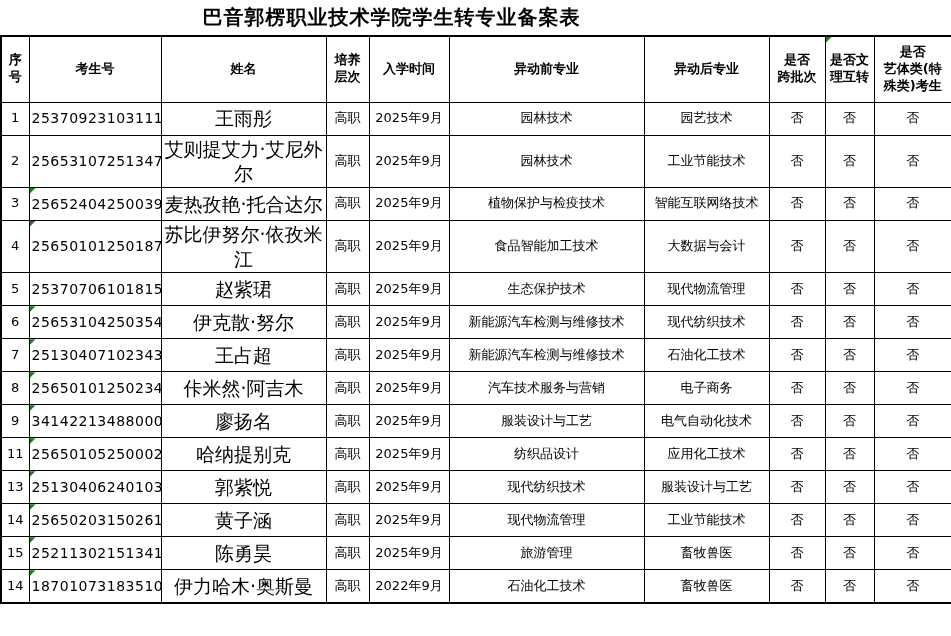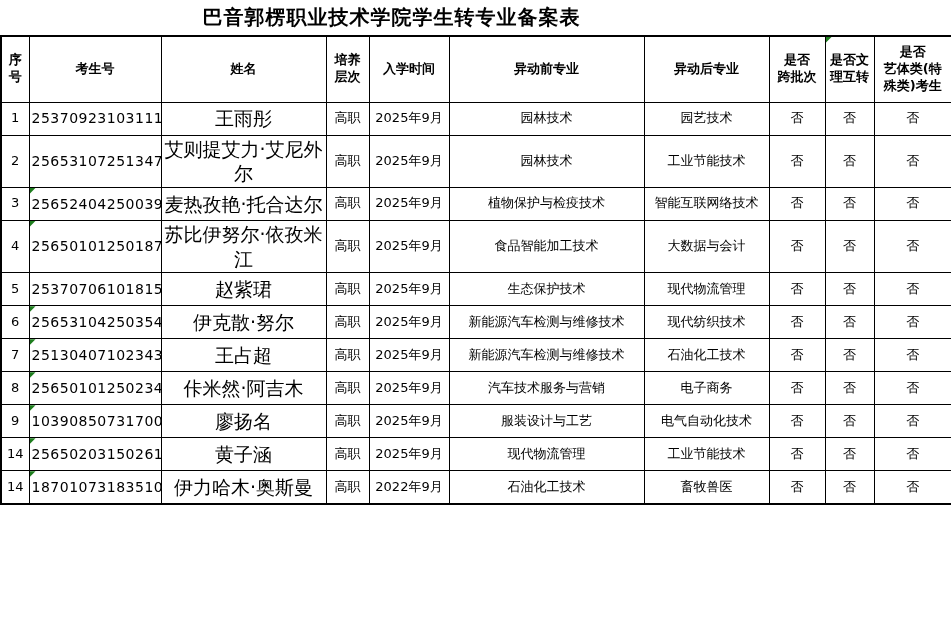--- a/index.html
+++ b/index.html
@@ -176,38 +176,74 @@
     <td>高职</td>
     <td>2025年9月</td>
     <td>汽车技术服务与营销</td>
     <td>电子商务</td>
     <td>否</td>
     <td>否</td>
     <td>否</td>
   </tr>
         <tr>
     <td>9</td>
-    <td class="num flagged">10390850731700</td>
+    <td class="num flagged">34142213488000</td>
     <td class="name">廖扬名</td>
     <td>高职</td>
     <td>2025年9月</td>
     <td>服装设计与工艺</td>
     <td>电气自动化技术</td>
+    <td>否</td>
+    <td>否</td>
+    <td>否</td>
+  </tr>
+        <tr>
+    <td>11</td>
+    <td class="num flagged">25650105250002</td>
+    <td class="name">哈纳提别克</td>
+    <td>高职</td>
+    <td>2025年9月</td>
+    <td>纺织品设计</td>
+    <td>应用化工技术</td>
+    <td>否</td>
+    <td>否</td>
+    <td>否</td>
+  </tr>
+        <tr>
+    <td>13</td>
+    <td class="num flagged">25130406240103</td>
+    <td class="name">郭紫悦</td>
+    <td>高职</td>
+    <td>2025年9月</td>
+    <td>现代纺织技术</td>
+    <td>服装设计与工艺</td>
     <td>否</td>
     <td>否</td>
     <td>否</td>
   </tr>
         <tr>
     <td>14</td>
     <td class="num flagged">25650203150261</td>
     <td class="name">黄子涵</td>
     <td>高职</td>
     <td>2025年9月</td>
     <td>现代物流管理</td>
     <td>工业节能技术</td>
+    <td>否</td>
+    <td>否</td>
+    <td>否</td>
+  </tr>
+        <tr>
+    <td>15</td>
+    <td class="num flagged">25211302151341</td>
+    <td class="name">陈勇昊</td>
+    <td>高职</td>
+    <td>2025年9月</td>
+    <td>旅游管理</td>
+    <td>畜牧兽医</td>
     <td>否</td>
     <td>否</td>
     <td>否</td>
   </tr>
         <tr>
     <td>14</td>
     <td class="num flagged">18701073183510</td>
     <td class="name">伊力哈木·奥斯曼</td>
     <td>高职</td>
     <td>2022年9月</td>

